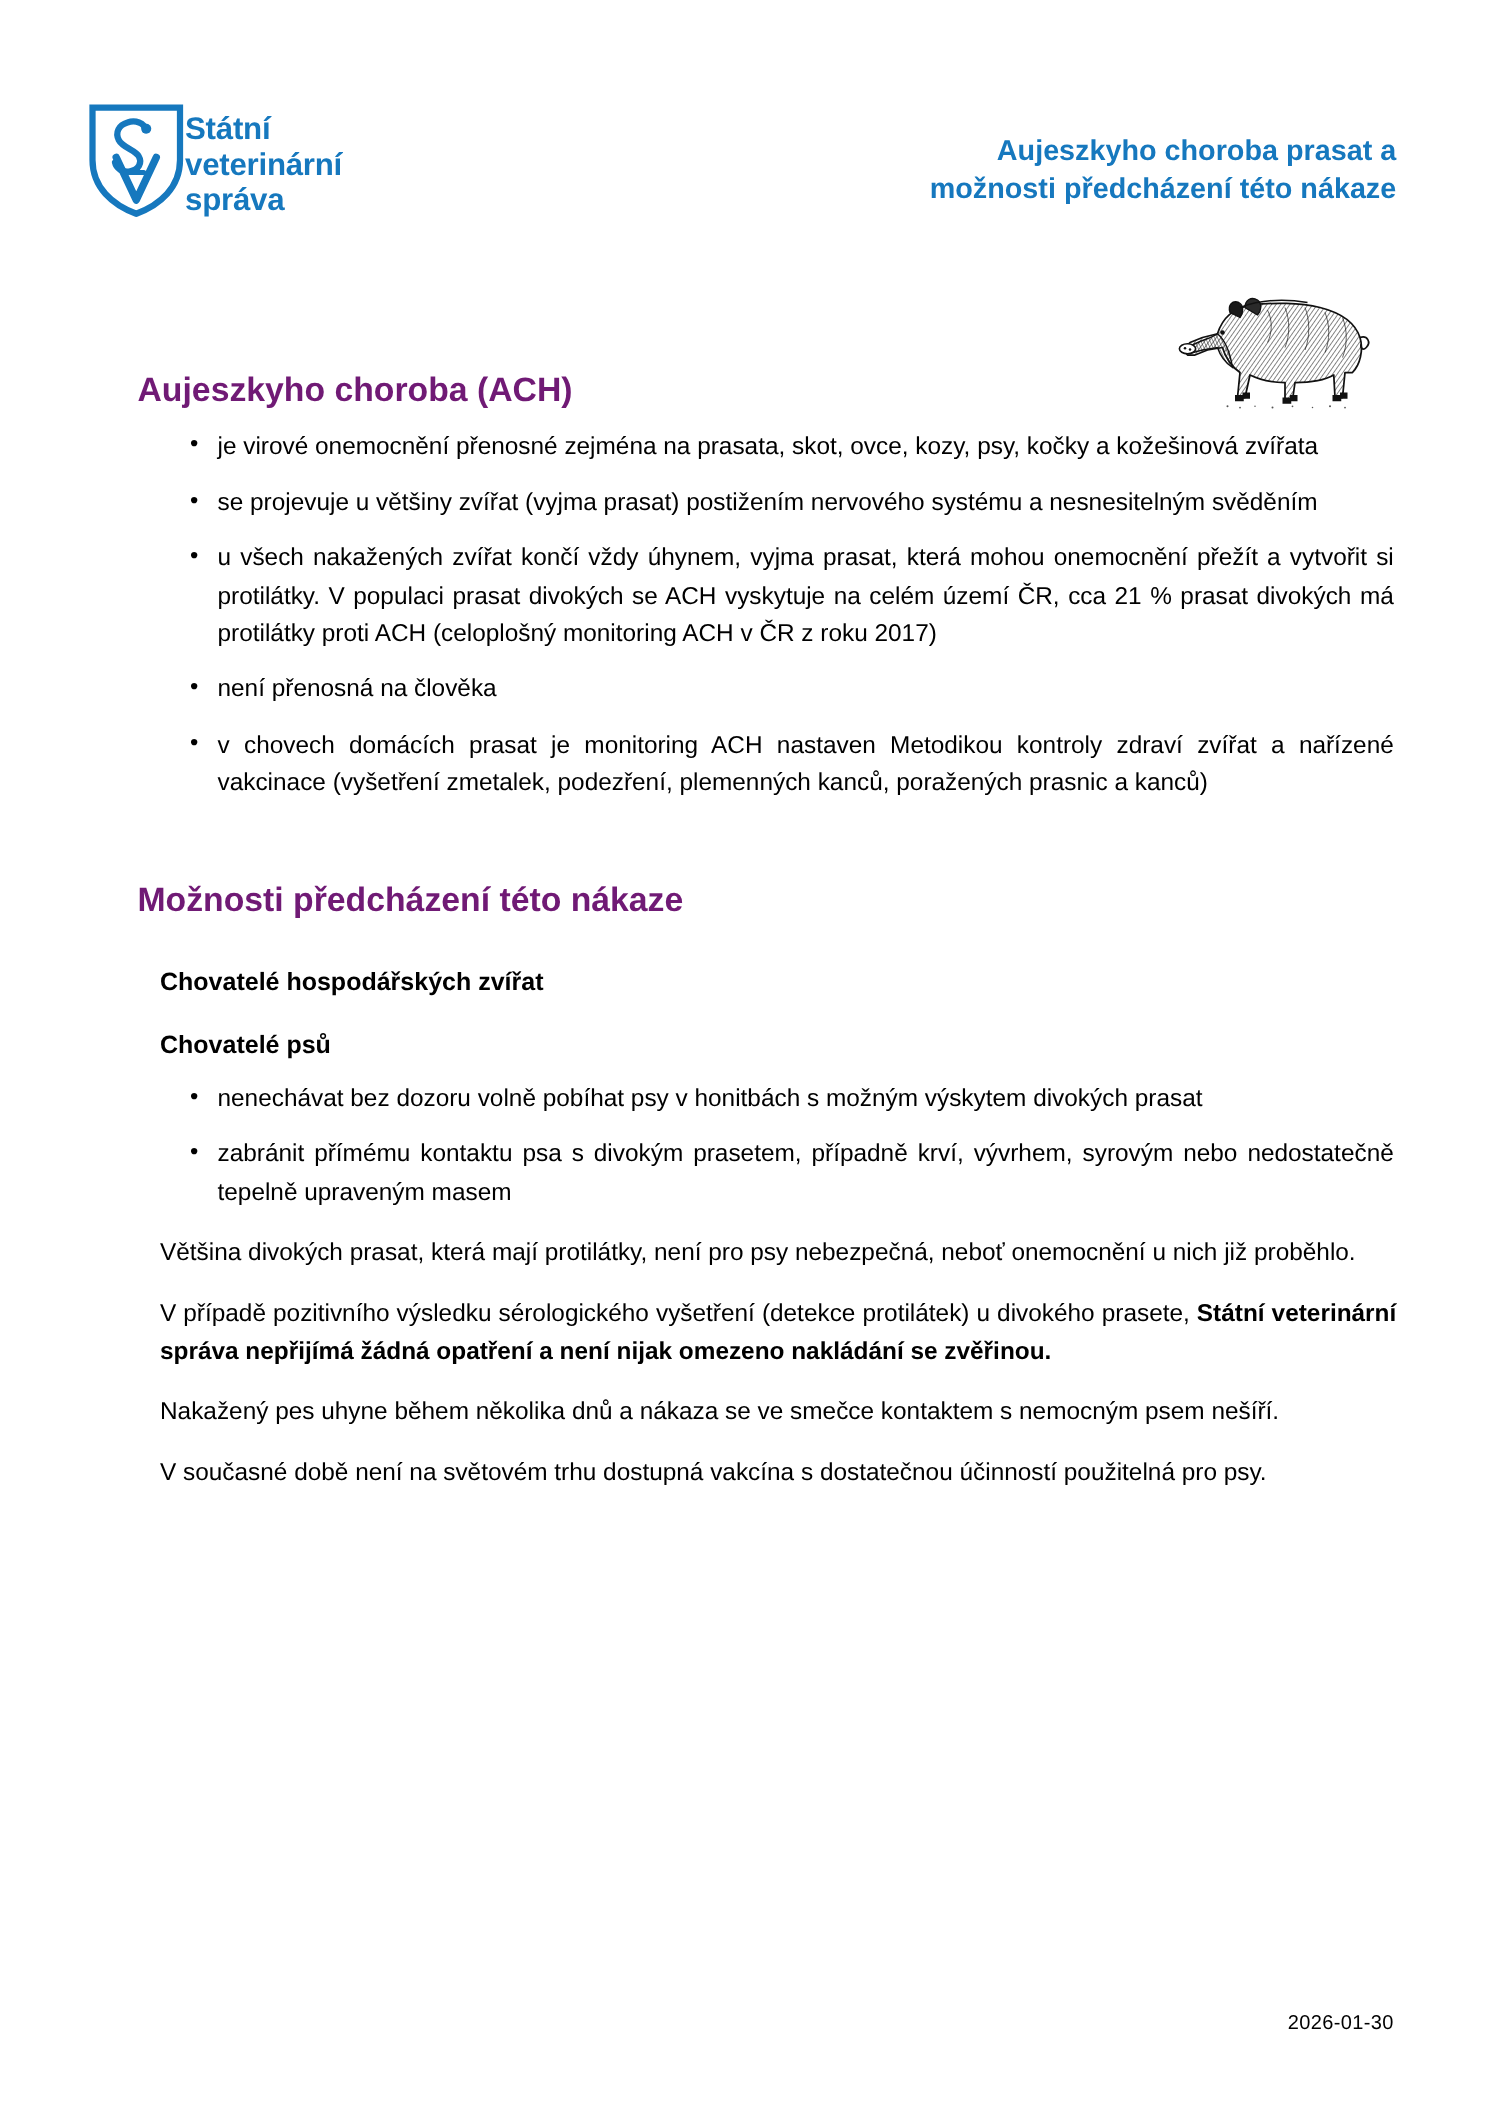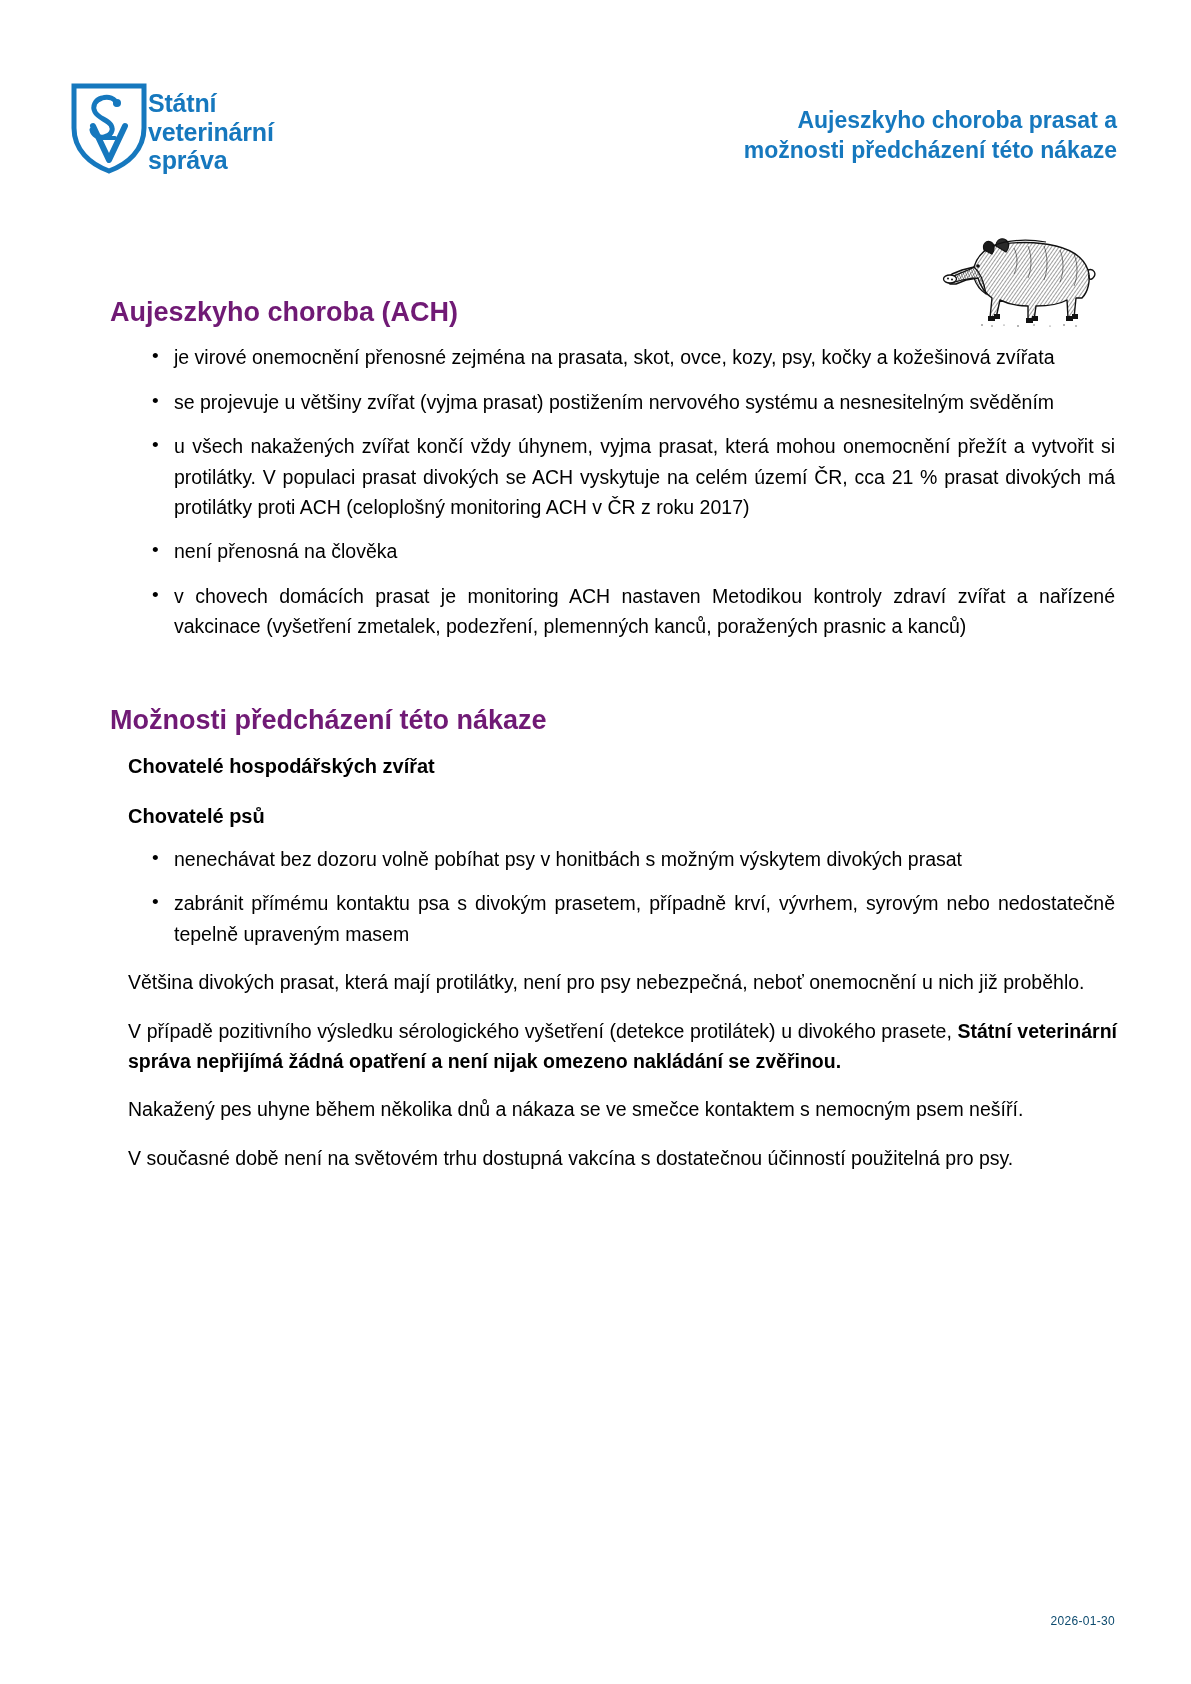--- a/index.html
+++ b/index.html
@@ -116,37 +116,37 @@
     line-height: 1.56;
     color: #000;
   }
 
   h2.sub-heading {
     font-size: 20px;
     font-weight: bold;
     margin: 22px 0 0 18px;
     line-height: 1.4;
   }
-  h2.sub-heading.first { margin-top: 16px; }
+  h2.sub-heading.first { margin-top: 36px; }
 
   p.para {
     font-size: 19.5px;
     line-height: 1.56;
     margin: 18px 0 0 18px;
     text-align: justify;
     text-justify: inter-word;
   }
   p.para b { font-weight: bold; }
 
   .footer-date {
     position: absolute;
     right: 76px;
     bottom: 56px;
-    font-size: 12px;
-    color: #0c4a6e;
+    font-size: 16px;
+    color: #000000;
     letter-spacing: 0.3px;
   }
 </style>
 </head>
 <body>
 
 <div class="page">
 
   <div class="header">
 

